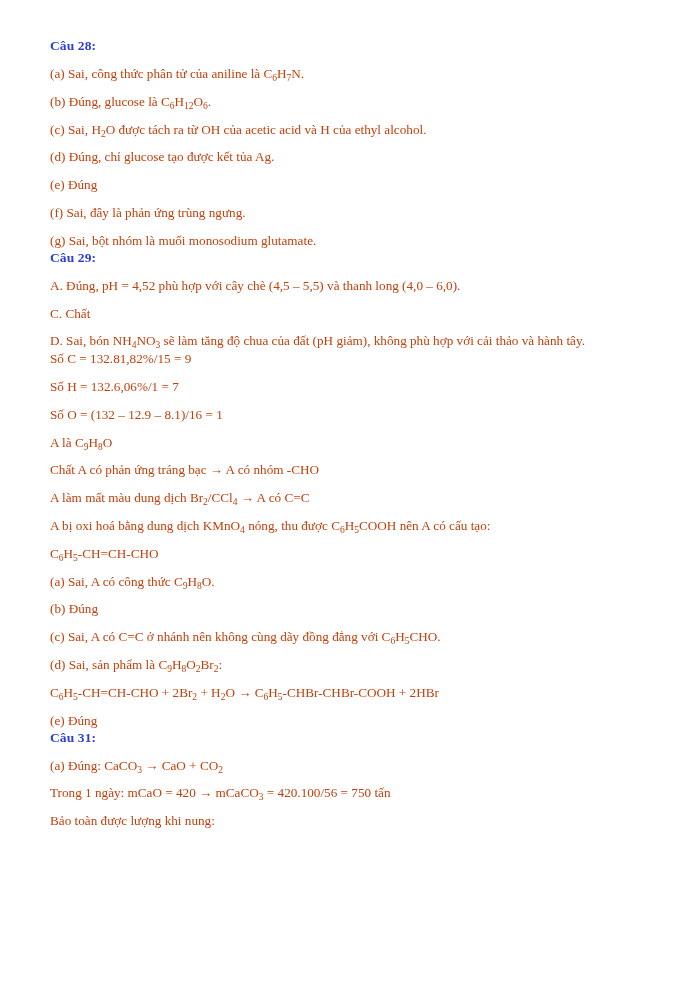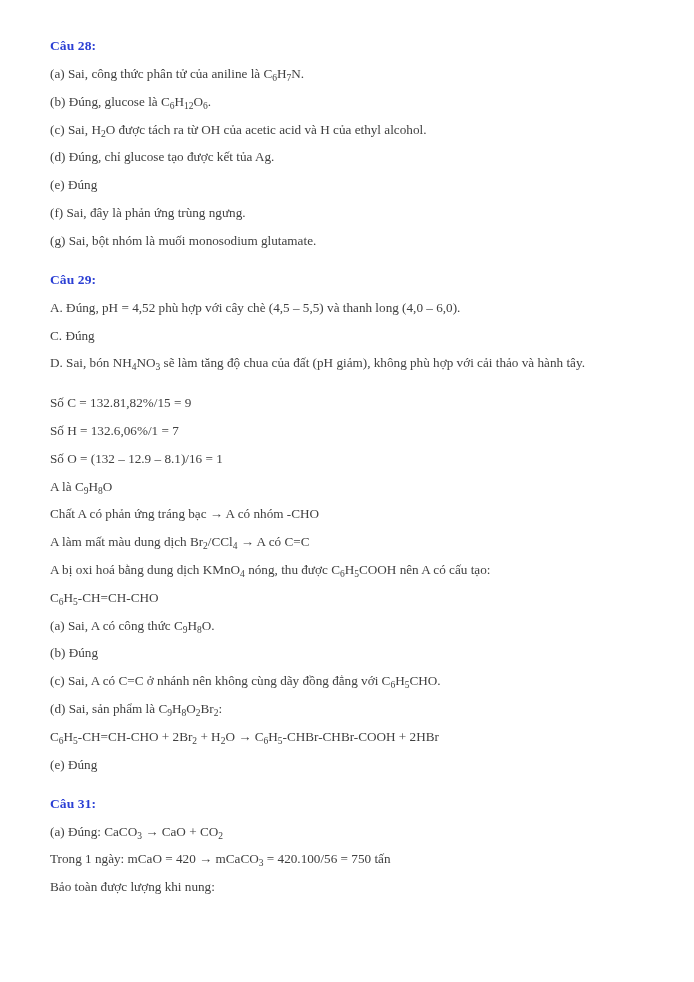--- a/index.html
+++ b/index.html
@@ -18,34 +18,33 @@
     position: relative;
     width: 694px;
     height: 982px;
     box-sizing: border-box;
     padding: 38px 50px 0 50px;
   }
   .section {
     margin-bottom: 0;
   }
   .section + .section {
-    margin-top: 22px;
   }
   .q-heading {
     color: #2b3fd4;
     font-weight: bold;
     font-size: 13.5px;
     margin: 0 0 11px 0;
     letter-spacing: 0.1px;
   }
   .line {
     font-size: 13.2px;
     line-height: 1.35;
     margin: 0 0 10px 0;
-    color: #404040;
+    color: #c2410c;
     white-space: pre-wrap;
   }
   .line:last-child {
     margin-bottom: 0;
   }
   sub {
     font-size: 0.72em;
     vertical-align: -0.28em;
     line-height: 0;
   }
@@ -66,21 +65,21 @@
         <div class="line">(b) Đúng, glucose là C<sub>6</sub>H<sub>12</sub>O<sub>6</sub>.</div>
         <div class="line">(c) Sai, H<sub>2</sub>O được tách ra từ OH của acetic acid và H của ethyl alcohol.</div>
         <div class="line">(d) Đúng, chỉ glucose tạo được kết tủa Ag.</div>
         <div class="line">(e) Đúng</div>
         <div class="line">(f) Sai, đây là phản ứng trùng ngưng.</div>
         <div class="line">(g) Sai, bột nhóm là muối monosodium glutamate.</div>
       </div>
       <div class="section">
         <div class="q-heading">Câu 29:</div>
         <div class="line">A. Đúng, pH = 4,52 phù hợp với cây chè (4,5 – 5,5) và thanh long (4,0 – 6,0).</div>
-        <div class="line">C. Đúng</div>
+        <div class="line">C. Chất</div>
         <div class="line">D. Sai, bón NH<sub>4</sub>NO<sub>3</sub> sẽ làm tăng độ chua của đất (pH giảm), không phù hợp với cải thảo và hành tây.</div>
       </div>
       <div class="section">
         <div class="line">Số C = 132.81,82%/15 = 9</div>
         <div class="line">Số H = 132.6,06%/1 = 7</div>
         <div class="line">Số O = (132 – 12.9 – 8.1)/16 = 1</div>
         <div class="line">A là C<sub>9</sub>H<sub>8</sub>O</div>
         <div class="line">Chất A có phản ứng tráng bạc → A có nhóm -CHO</div>
         <div class="line">A làm mất màu dung dịch Br<sub>2</sub>/CCl<sub>4</sub> → A có C=C</div>
         <div class="line">A bị oxi hoá bằng dung dịch KMnO<sub>4</sub> nóng, thu được C<sub>6</sub>H<sub>5</sub>COOH nên A có cấu tạo:</div>

